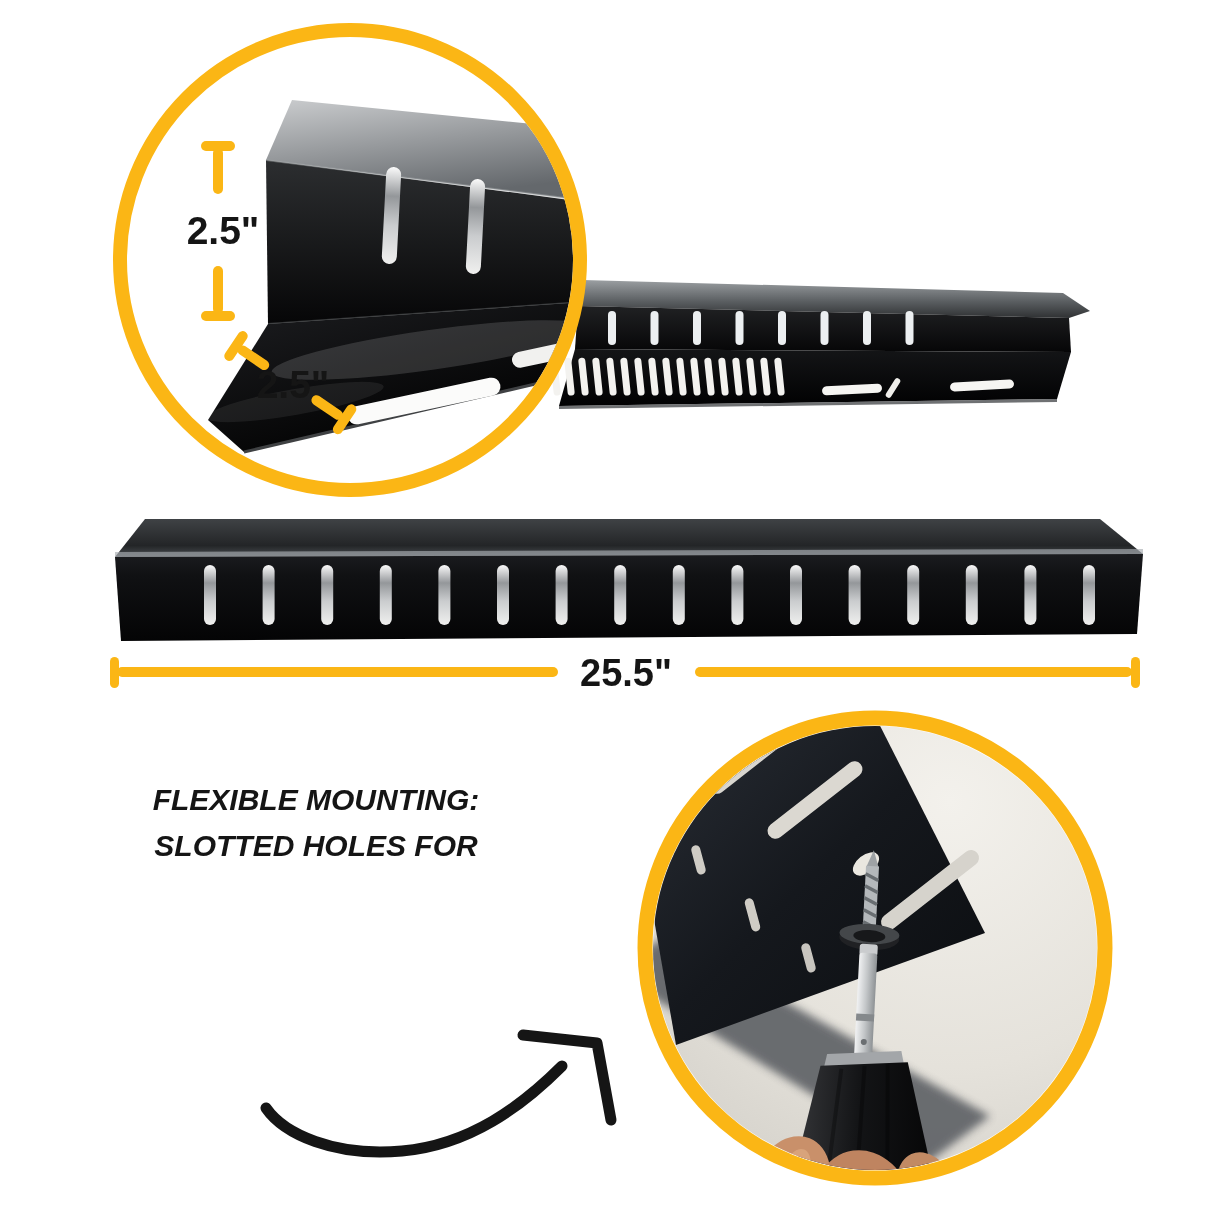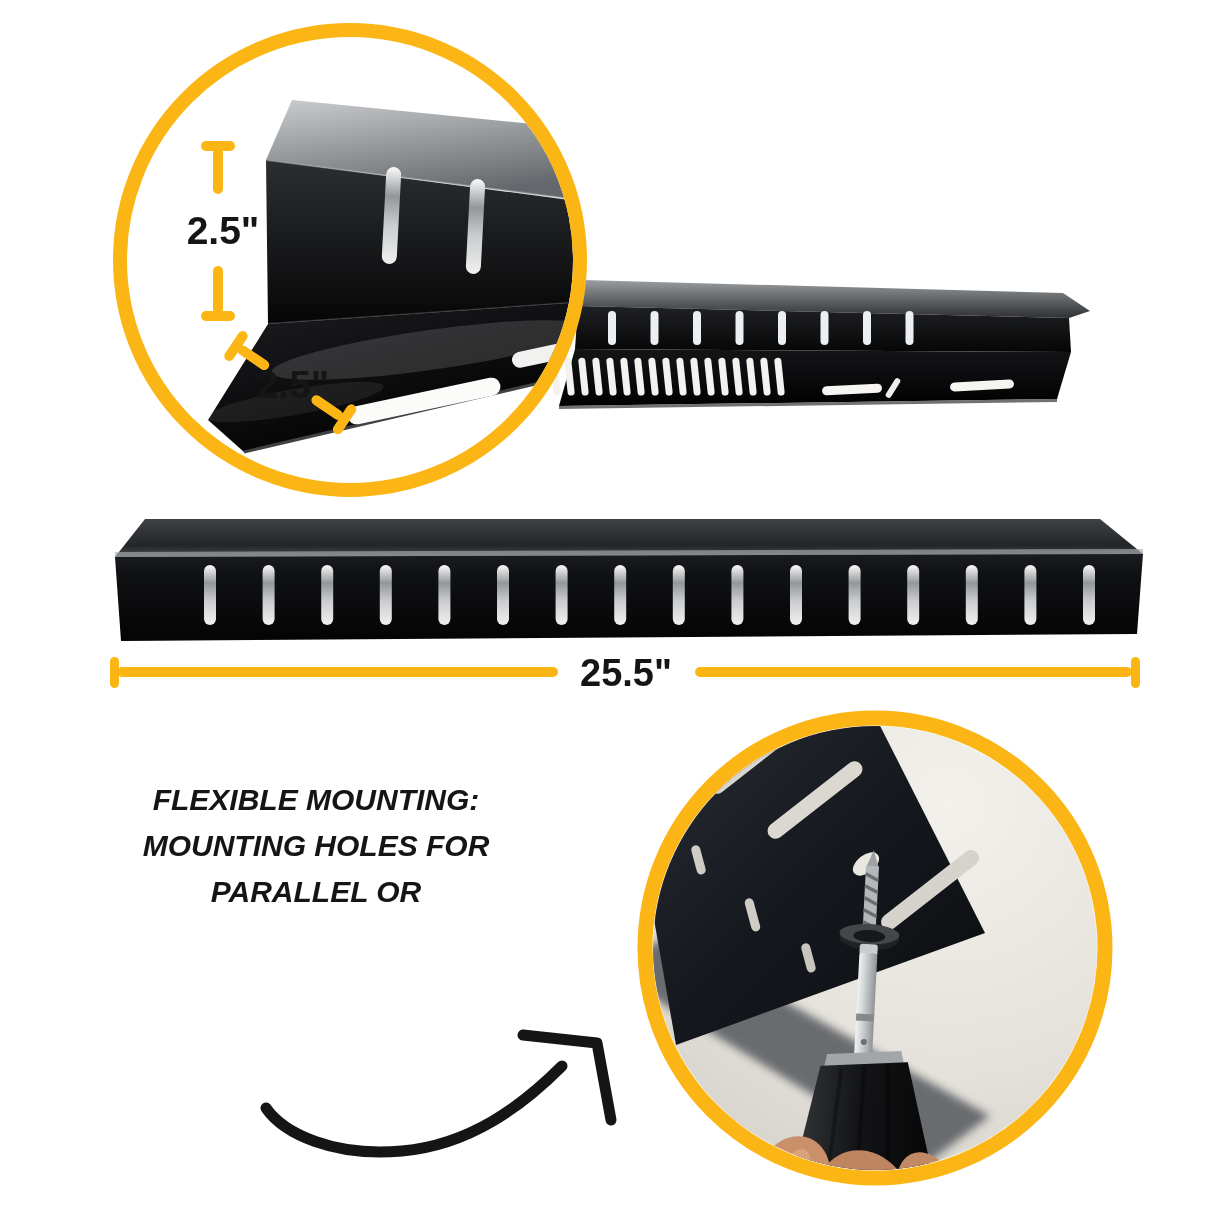--- a/index.html
+++ b/index.html
@@ -262,17 +262,16 @@
   </svg>
 
   <div class="label dim-label" style="left:163px;top:209px;width:120px;">2.5"</div>
 
   <div class="label dim-label" style="left:233px;top:363px;width:120px;">2.5"</div>
 
   <div class="label len-label" style="left:546px;top:652px;width:160px;">25.5"</div>
 
   <div class="feature">
     <div>FLEXIBLE MOUNTING:</div>
-    <div>MOUNTING HOLES FOR</div>
-    <div>PARALLEL OR</div>
+    <div>SLOTTED HOLES FOR</div>
   </div>
 
 </div>
 
 </body></html>

